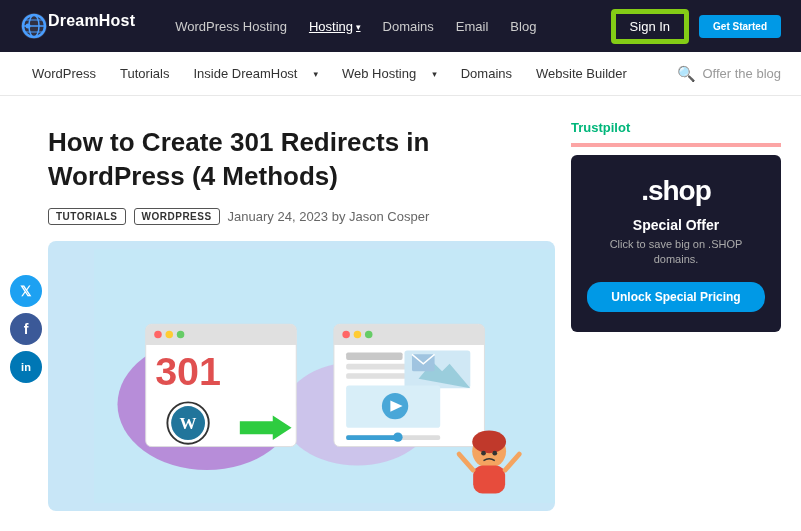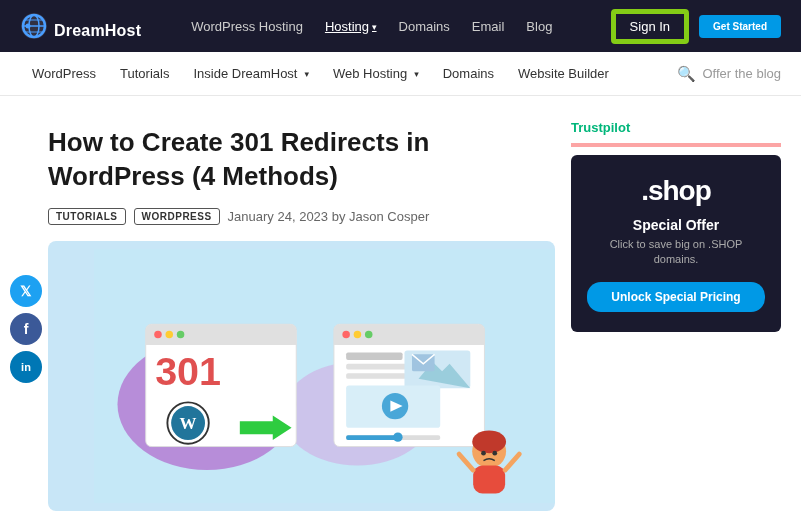--- a/index.html
+++ b/index.html
@@ -9,23 +9,22 @@
     .top-nav {
       background: #1a1a2e;
       display: flex;
       align-items: center;
       padding: 0 20px;
       height: 52px;
       gap: 30px;
     }
     .logo-area {
       display: flex;
-      align-items: flex-end;
-      gap: 6px;
-      margin-right: 20px;
+      align-items: flex-start;
+      margin-right: 10px;
     }
     .logo-icon {
       width: 28px;
       height: 28px;
     }
     .logo-text {
       color: #fff;
       font-size: 16px;
       font-weight: 600;
       letter-spacing: 0.2px;
@@ -93,21 +92,21 @@
       text-decoration: none;
       font-size: 13px;
       padding: 0 12px;
       height: 44px;
       display: flex;
       align-items: center;
     }
     .sec-nav-dropdown {
       display: flex;
       align-items: center;
-      gap: 7px;
+      gap: 16px;
       color: #333;
       font-size: 13px;
       padding: 0 12px;
       height: 44px;
       cursor: pointer;
     }
     .sec-nav-dropdown .chevron { font-size: 9px; }
     .search-area {
       display: flex;
       align-items: center;

